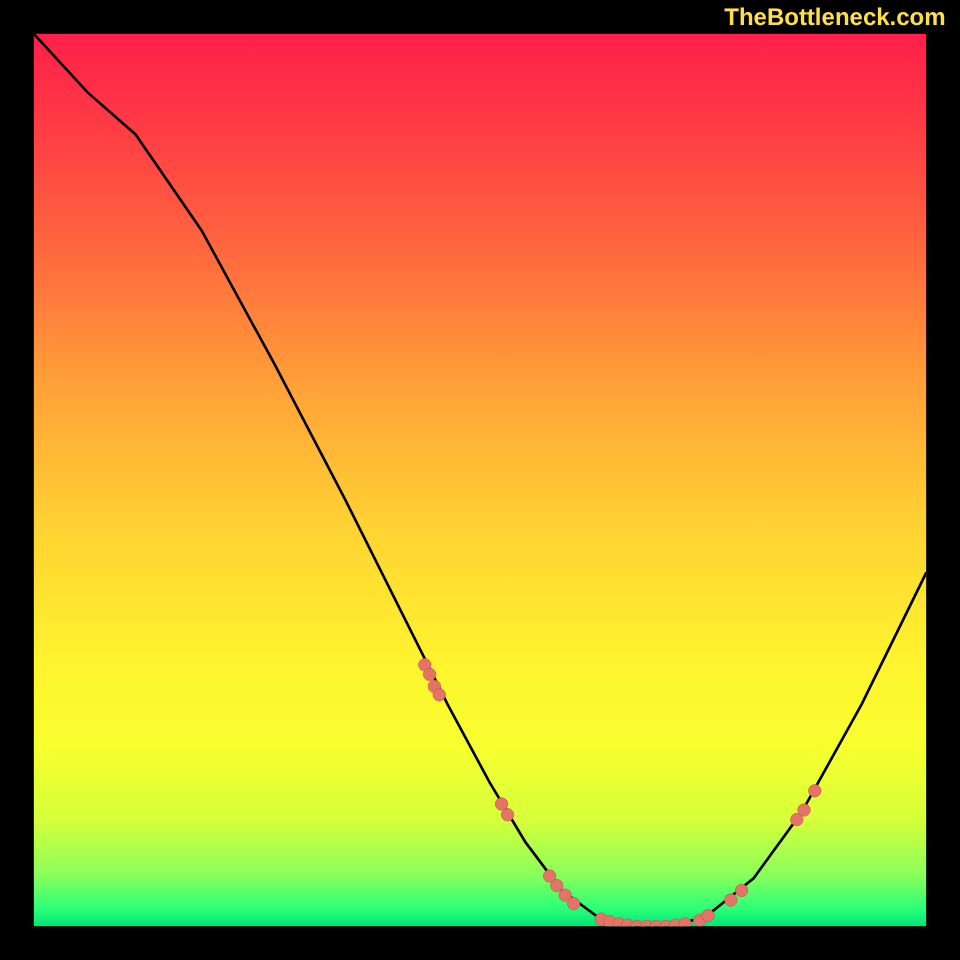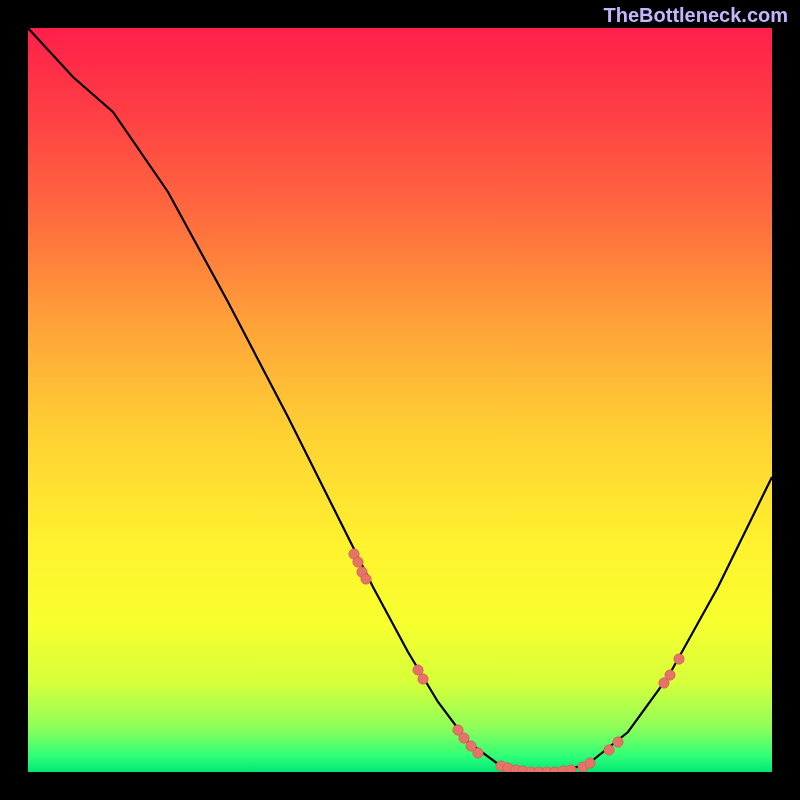--- a/index.html
+++ b/index.html
@@ -8,21 +8,21 @@
     height: 800px;
     background: #000;
     position: relative;
     font-family: Arial, sans-serif;
     overflow: hidden;
   }
   .watermark {
     position: absolute;
     top: 4px;
     right: 12px;
-    color: #c4b5fd;
+    color: #fde047;
     font-size: 20px;
     font-weight: bold;
     z-index: 10;
   }
   .plot-area {
     position: absolute;
     top: 28px;
     left: 28px;
     width: 744px;
     height: 744px;

